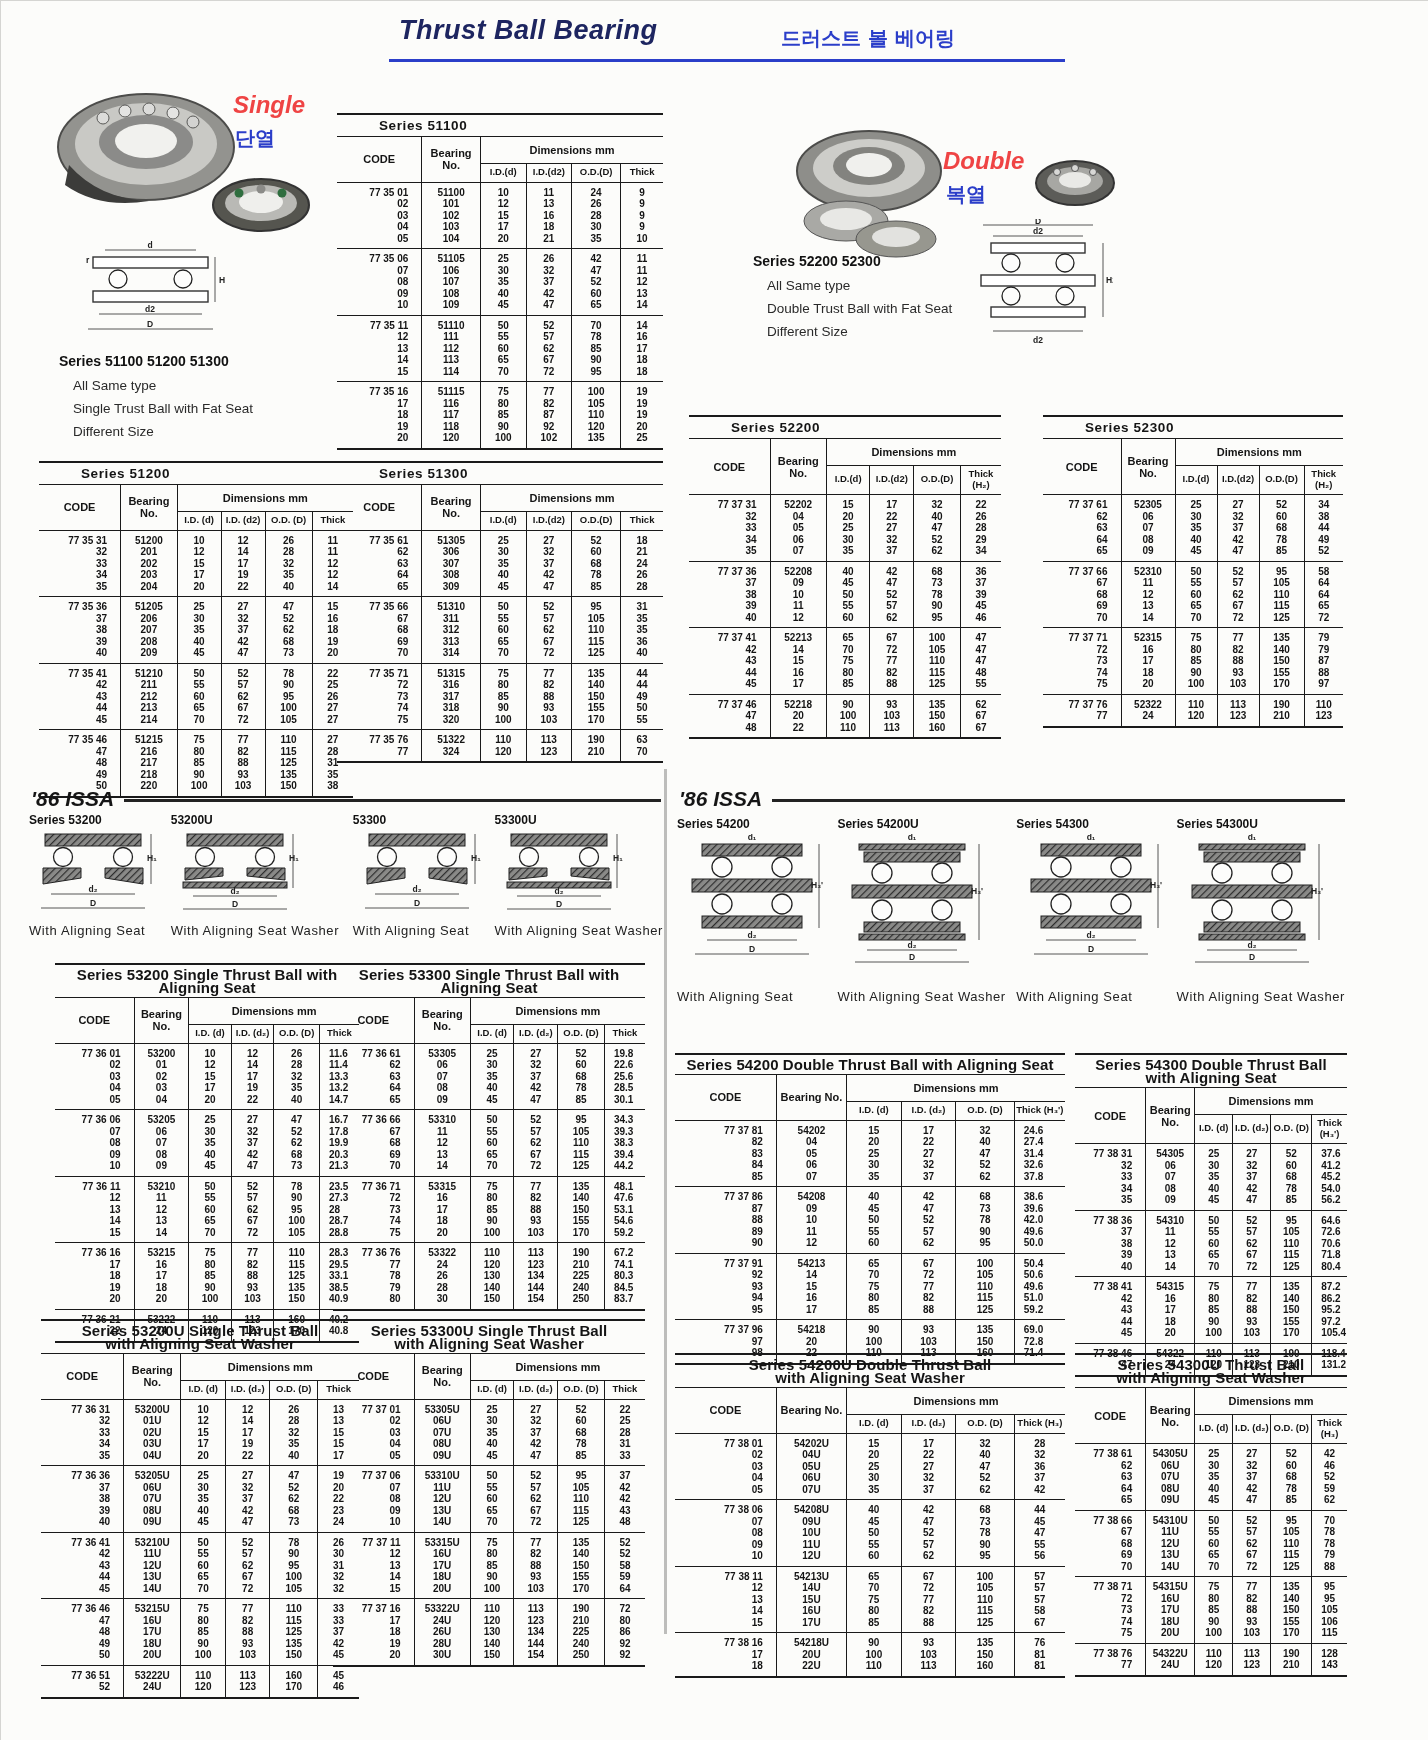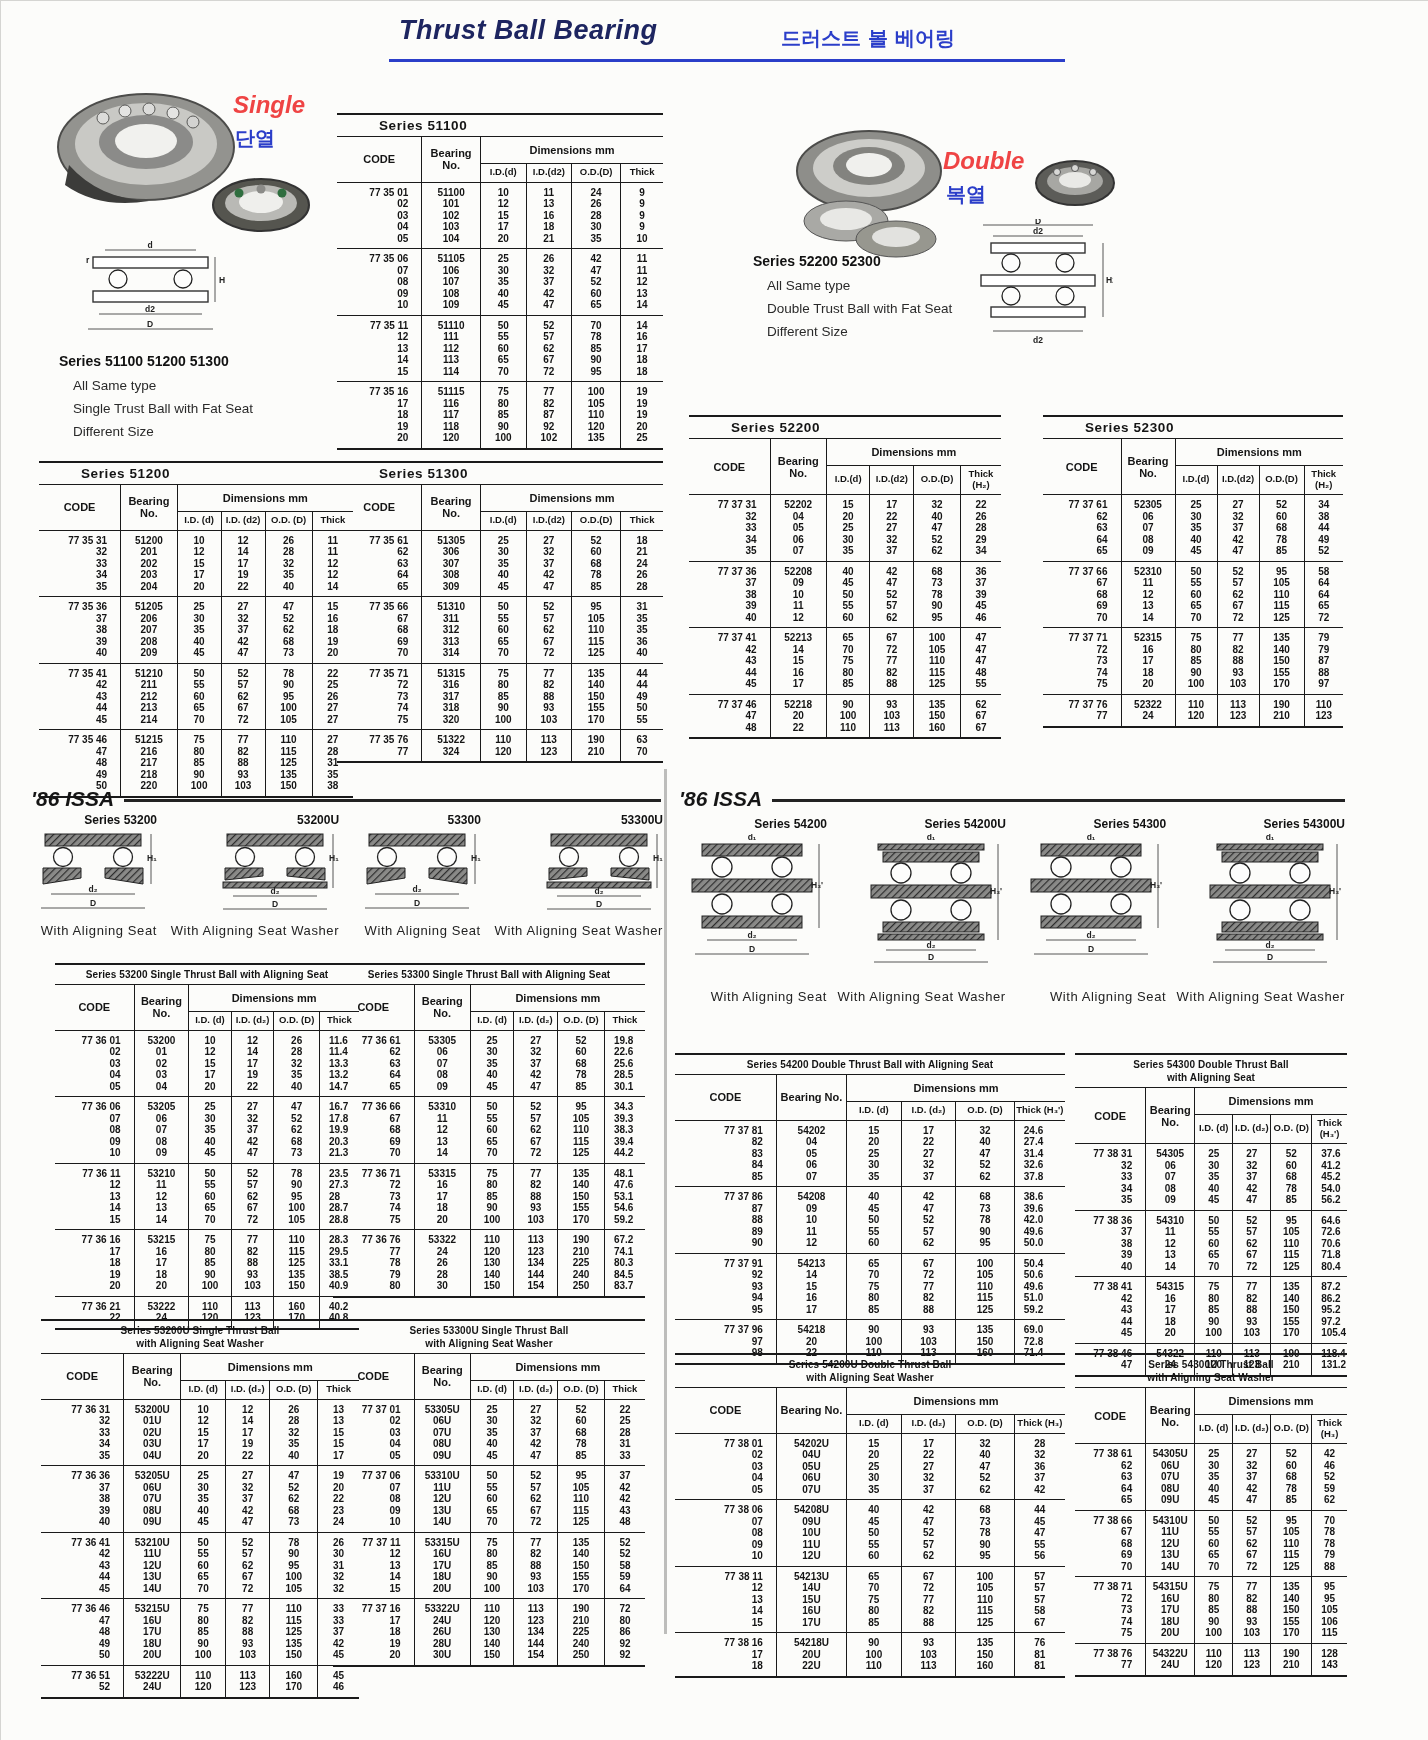--- a/index.html
+++ b/index.html
@@ -16,41 +16,41 @@
   .big-label-kr{font:700 20px "DejaVu Sans",sans-serif;color:#2b3ec9;}
   .notes .note-head{font:700 14px "Liberation Sans",sans-serif;color:#111;margin-bottom:9px;}
   .notes .note-line{font:400 13.5px "Liberation Sans",sans-serif;color:#2a2a2a;margin:8px 0 0 14px;}
 
   
   .tblbox{position:absolute;}
   table.cat{border-collapse:collapse;width:100%;table-layout:fixed;border-bottom:2.2px solid #1a1a1a;}
   .cat col.cw0{width:26%}.cat col.cw1{width:18%}.cat col.cw2{width:14%}.cat col.cw3{width:14%}.cat col.cw4{width:15%}.cat col.cw5{width:13%}
   .cat th,.cat td{padding:0;}
   .cat th.tbl-title{border-top:2.2px solid #1a1a1a;border-bottom:1.8px solid #1a1a1a;font:700 13.5px "Liberation Sans",sans-serif;letter-spacing:.6px;text-align:left;padding:3px 2px 3px 42px;}
-  .title-center table.cat th.tbl-title{text-align:center;padding-left:2px;font-size:10px;letter-spacing:.1px;line-height:13px;margin-top:10px;}
+  .title-center table.cat th.tbl-title{text-align:center;padding-left:2px;font-size:15px;letter-spacing:.1px;line-height:13px;margin-top:10px;}
   .cat thead{border-bottom:1.9px solid #1a1a1a;}
   .cat th.hc,.cat th.hb{font:700 11px/12px "Liberation Sans",sans-serif;border-right:1.7px solid #1a1a1a;vertical-align:middle;}
   .cat th.hd{font:700 11px "Liberation Sans",sans-serif;border-bottom:1.5px solid #1a1a1a;padding:7px 0;}
   .cat th.hs{font:700 9.5px/10.5px "Liberation Sans",sans-serif;padding:3px 0 4px;border-right:1.5px solid #1a1a1a;overflow:hidden;}
   .cat th.hs:last-child{border-right:none;}
   .cat td{font:700 10px/11.5px "Liberation Sans",sans-serif;text-align:center;}
   .cat td.c0{text-align:right;padding-right:13px;border-right:1.7px solid #1a1a1a;}
   .cat td.c1{border-right:1.7px solid #1a1a1a;}
   .cat td.c2,.cat td.c3,.cat td.c4{border-right:1.5px solid #1a1a1a;}
   .cat tr.gsep td{border-top:1.6px solid #1a1a1a;}
   .cat tr.gfirst td{padding-top:4px;}
   .cat tr.glast td{padding-bottom:4px;}
   .thick-left td.c5{text-align:left;padding-left:9px;}
 
   
   .issa{position:absolute;display:flex;align-items:center;gap:10px;}
   .issa-text{font:italic 700 21px "Liberation Sans",sans-serif;color:#151515;white-space:nowrap;}
   .issa-line{flex:1;height:3.5px;background:#222;margin-top:3px;}
   .figrow{position:absolute;display:flex;justify-content:space-between;align-items:flex-start;}
-  .fig{display:flex;flex-direction:column;align-items:flex-end;}
+  .fig{display:flex;flex-direction:column;align-items:flex-start;}
   .fig-label{font:700 12px "Liberation Sans",sans-serif;color:#111;margin-bottom:3px;white-space:nowrap;}
   .fig-caption{font:400 13px "Liberation Sans",sans-serif;letter-spacing:.6px;color:#222;margin-top:5px;white-space:nowrap;}
   #divider-v{left:663px;top:768px;width:3px;height:865px;background:#bdbdbb;}
 
   
   .wsh{fill:url(#hatch);stroke:#222;stroke-width:1;}
   .ball{fill:#fdfdfc;stroke:#222;stroke-width:1.3;}
   .pwsh{fill:#fff;stroke:#333;stroke-width:1.4;}
   .dim{stroke:#444;stroke-width:.9;}
   .dlab{font:700 8.5px "Liberation Sans",sans-serif;fill:#222;}

